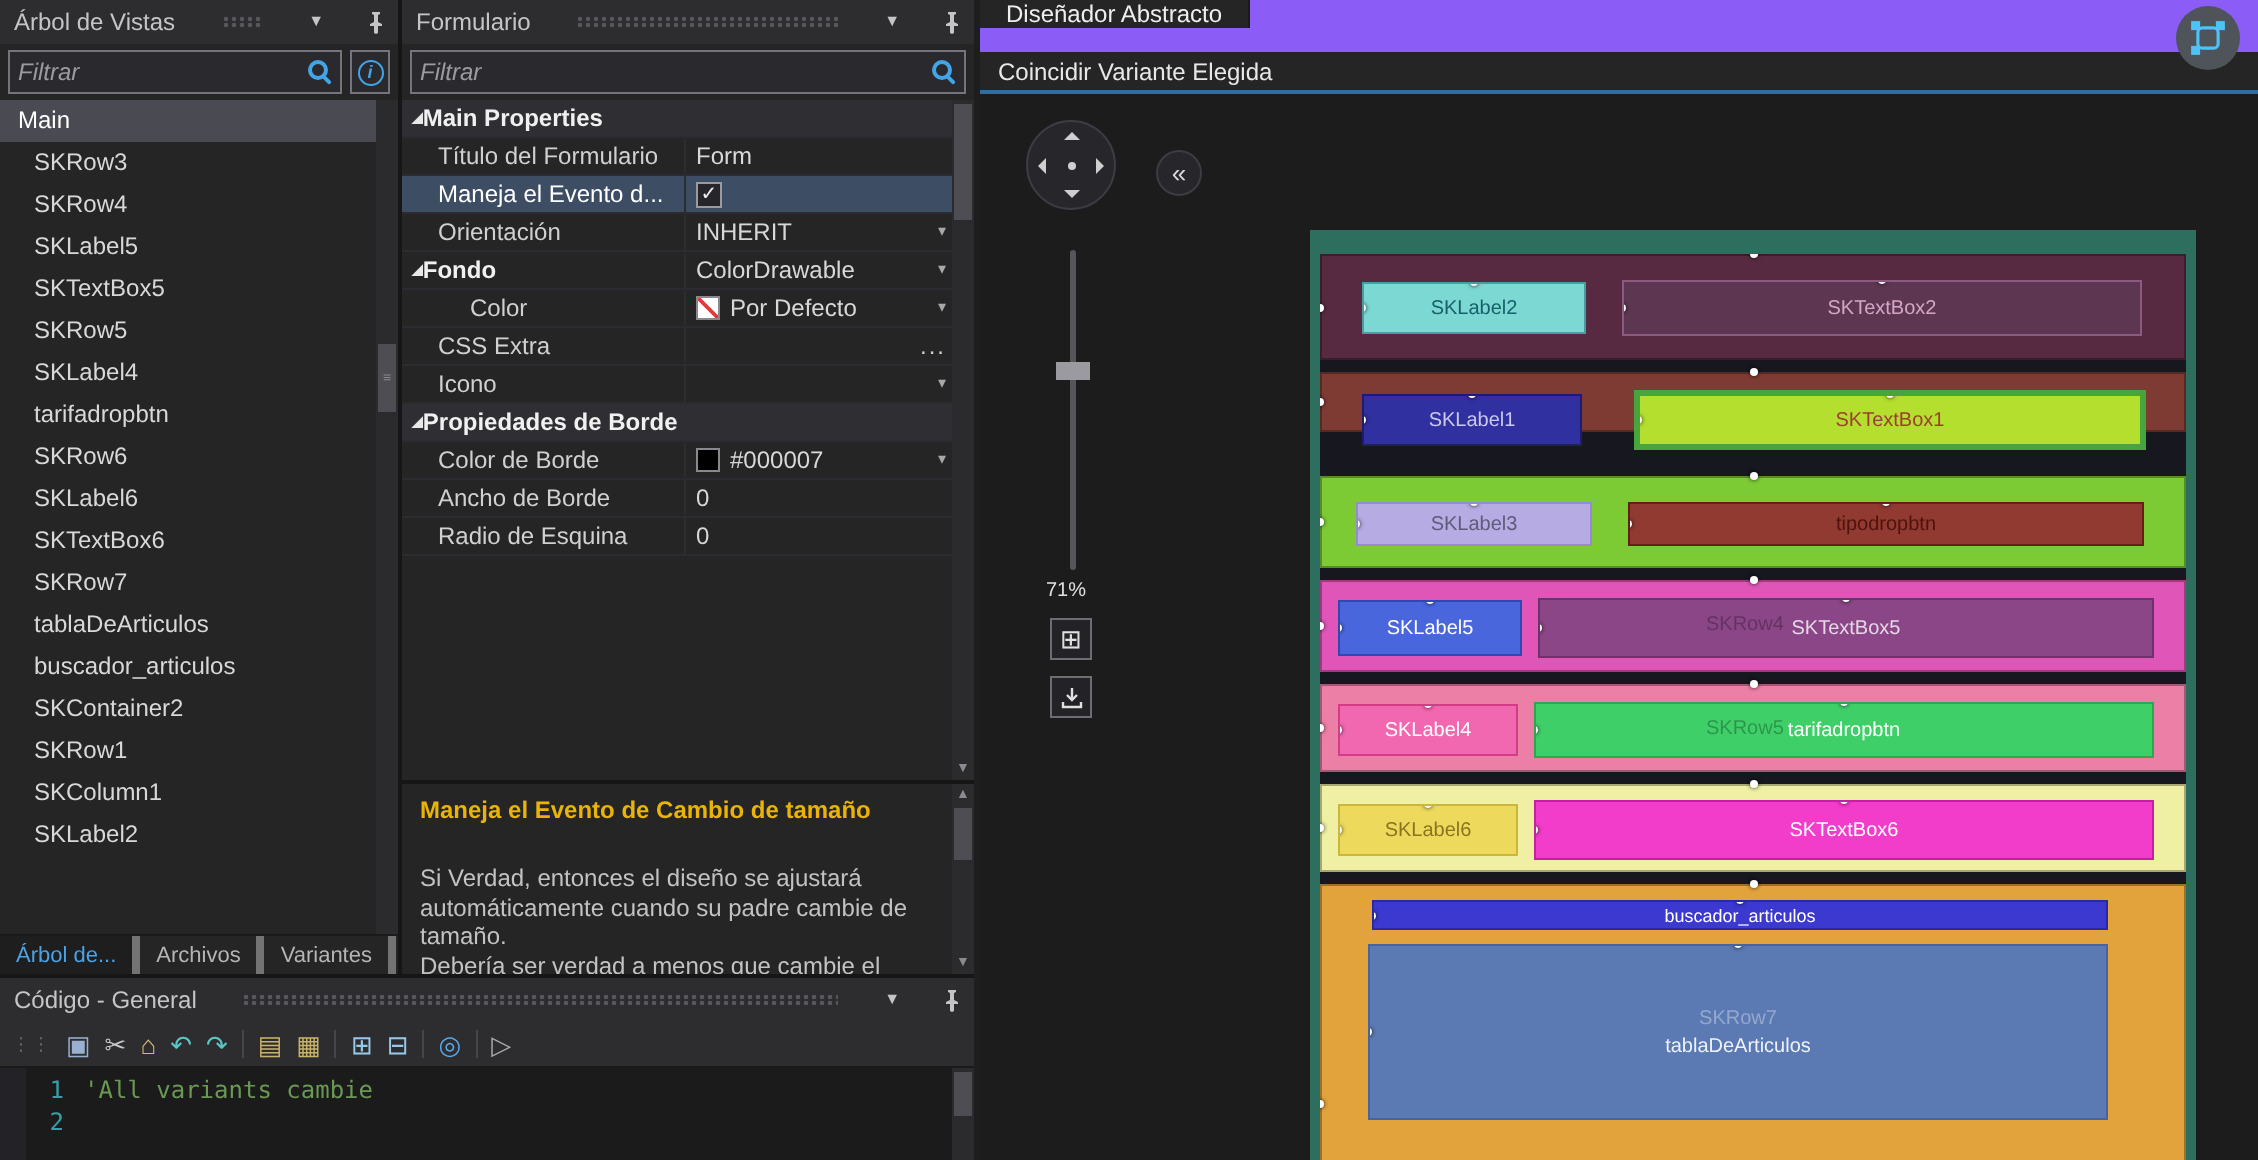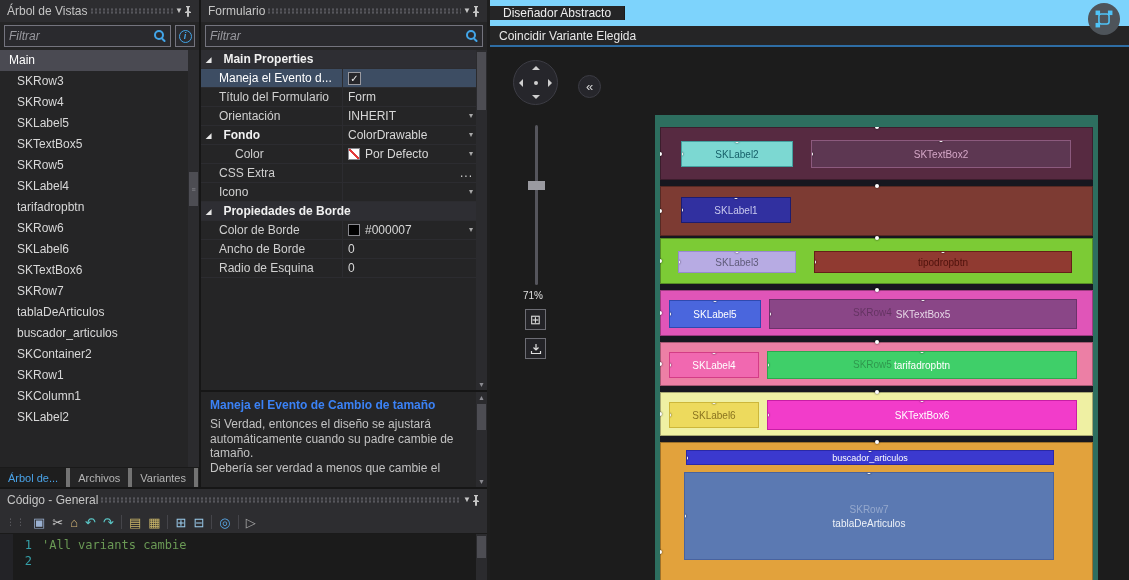--- a/index.html
+++ b/index.html
@@ -2,21 +2,21 @@
 <html><head>
 <meta charset="utf-8">
 <style>
   *{margin:0;padding:0;box-sizing:border-box}
   html,body{background:#141414}
   .app{position:relative;width:1129px;height:580px;background:#1e1e1e;overflow:hidden;display:flex;
        font-family:"Liberation Sans",sans-serif;font-size:12px;color:#ccc}
 
   
   .panel{background:#252526;display:flex;flex-direction:column;overflow:hidden}
-  .phHeader{height:22px;background:#2d2d30;display:flex;align-items:center;gap:0;padding:0 6px 0 7px;color:#c5c5c5;flex:none}
+  .phHeader{height:22px;background:#2d2d30;display:flex;align-items:center;gap:21px;padding:0 6px 0 7px;color:#c5c5c5;flex:none}
   .phTitle{white-space:nowrap}
   .phDots{flex:1;height:6px;margin:0 2px;background-image:radial-gradient(circle,#56565c 1px,transparent 1.3px);background-size:4px 3px}
   .phChev{font-size:8px;color:#c5c5c5;cursor:pointer;line-height:1}
   .pin{display:flex;cursor:pointer}
 
   .filterRow{display:flex;gap:4px;padding:3px 4px;flex:none}
   .filterBox{flex:1;display:flex;align-items:center;border:1px solid #74747e;background:#2a2a2e;height:22px;padding:0 4px;min-width:0}
   .filterBox input{flex:1;background:transparent;border:none;outline:none;color:#ddd;font-style:italic;font-size:12px;font-family:inherit;min-width:0}
   .filterBox input::placeholder{color:#9a9aa0;font-style:italic}
   .mag{position:relative;width:14px;height:14px;flex:none;cursor:pointer}
@@ -40,51 +40,51 @@
   .vscroll{position:absolute;top:0;right:0;bottom:0;width:11px;background:#2b2b2e}
   .vthumb{position:absolute;left:1px;width:9px;background:#4d4d53;display:grid;place-items:center;color:#8a8a90;font-size:7px;cursor:pointer}
   .sarrow{position:absolute;left:0;width:11px;height:11px;display:grid;place-items:center;font-size:7px;color:#8a8a90;cursor:pointer}
   .treeTabs{height:20px;display:flex;align-items:stretch;background:#252526;border-top:1px solid #1a1a1a;flex:none}
   .ttab{padding:0 8px;display:flex;align-items:center;font-size:11px;color:#b5b5b5;border-right:4px solid #737373;cursor:pointer;white-space:nowrap}
   .ttab.active{color:#4aa3e8;background:#1e1e1e}
 
   
   .pgrid{flex:1;position:relative;overflow:hidden}
   .prow{height:19px;display:flex;align-items:stretch;border-bottom:1px solid #2c2c30}
-  .plabel{width:142px;flex:none;padding-left:18px;color:#d0d0d0;white-space:nowrap;overflow:hidden;display:flex;align-items:center;gap:12px;border-right:1px solid #2c2c30}
+  .plabel{width:142px;flex:none;padding-left:18px;color:#d0d0d0;white-space:nowrap;overflow:hidden;display:flex;align-items:center;gap:0;border-right:1px solid #2c2c30}
   .plabel.haskid{padding-left:5px;font-weight:bold;color:#f0f0f0}
   .plabel.indent{padding-left:34px}
   .pvalue{flex:1;display:flex;align-items:center;gap:5px;padding:0 14px 0 5px;color:#d8d8d8;white-space:nowrap;overflow:hidden}
   .prow.group{background:#2e2e33}
   .prow.group .plabel{width:auto;border-right:none;font-weight:bold;color:#f0f0f0;padding-left:5px}
   .prow.selected{background:#3d4d63}
   .prow.selected .plabel{color:#fff}
   .expander{font-size:7px;color:#e8e8e8;line-height:1}
   .chev{margin-left:auto;font-size:8px;color:#a8a8a8;cursor:pointer;line-height:1}
   .checkbox{width:13px;height:13px;border:1px solid #9a9aa0;background:#26262a;color:#eee;font-size:10px;line-height:11px;text-align:center;cursor:pointer}
   .swatch{width:12px;height:12px;border:1px solid #88888e;flex:none;cursor:pointer}
   .swatch.none{background:linear-gradient(to top right,#fff 42%,#e23b3b 45%,#e23b3b 55%,#fff 58%)}
   .ellipsisBtn{margin-left:auto;color:#d0d0d0;letter-spacing:1px;cursor:pointer}
   .pdesc{flex:none;height:97px;border-top:2px solid #161616;position:relative;padding:6px 18px 4px 9px;overflow:hidden;background:#252526}
-  .pdesc h4{font-size:12px;color:#3b82f6;margin-bottom:5px;font-weight:bold}
+  .pdesc h4{font-size:12px;color:#eab308;margin-bottom:20px;font-weight:bold}
   .pdesc p{color:#c2c2c2;line-height:1.22}
 
   
   .ctoolbar{height:23px;background:#2d2d30;display:flex;align-items:center;gap:7px;padding:0 6px;flex:none;border-bottom:1px solid #1a1a1a}
   .tgrip{color:#6a6a70;font-size:9px;letter-spacing:1px}
   .ticon{font-size:13px;line-height:1;cursor:pointer}
   .tsep{width:1px;height:14px;background:#45454a}
   .ceditor{flex:1;position:relative;background:#1b1b1b;font-family:"DejaVu Sans Mono",monospace;font-size:12px;overflow:hidden;padding-top:3px}
   .cmargin{position:absolute;left:0;top:0;bottom:0;width:13px;background:#232327}
   .cline{display:flex;height:16px;line-height:16px}
   .cnum{width:42px;flex:none;text-align:right;padding-right:10px;color:#35a0a8}
   .ctext{color:#6a9955;white-space:pre}
 
   
-  .dtabs{height:26px;background:#7dd3fc;display:flex;align-items:center}
+  .dtabs{height:26px;background:#8b5cf6;display:flex;align-items:flex-start}
   .dtab{background:#252526;color:#eee;display:flex;align-items:center;padding:0 13px;border-right:1px solid #1a1a1a;cursor:pointer}
   .variantBar{height:19px;background:#252526;display:flex;align-items:center;padding-left:9px;color:#e8e8e8;cursor:pointer}
   .blueLine{height:2px;background:#2e6da4}
   .dcontent{position:absolute;top:47px;left:0;right:0;bottom:0;background:#1c1c1c}
   .focusBtn{position:absolute;top:3px;right:9px;width:32px;height:32px;border-radius:50%;background:#4e545a;display:grid;place-items:center;cursor:pointer;z-index:6}
   .dpad{position:absolute;left:23px;top:13px;width:45px;height:45px;border-radius:50%;background:#26262b;border:1px solid #3c3c44;cursor:pointer}
   .dpad .dot{position:absolute;left:50%;top:50%;width:4px;height:4px;margin:-2px 0 0 -2px;background:#cfcfcf;border-radius:50%}
   .tri{position:absolute;width:0;height:0;border:4px solid transparent;cursor:pointer}
   .tri.up{left:50%;top:5px;margin-left:-4px;border-top-width:0;border-bottom-color:#cfcfcf}
   .tri.down{left:50%;bottom:5px;margin-left:-4px;border-bottom-width:0;border-top-color:#cfcfcf}
@@ -180,31 +180,31 @@
             <span class="mag"></span>
           </div>
         </div>
         <div class="pgrid">
           <div class="prow group">
             <div class="plabel">
               <span class="expander">◢</span>
               <span>Main Properties</span>
             </div>
           </div>
+          <div class="prow">
+            <div class="plabel">Título del Formulario</div>
+            <div class="pvalue">
+                <span>Form</span>
+              </div>
+          </div>
           <div class="prow selected">
             <div class="plabel">Maneja el Evento d...</div>
             <div class="pvalue">
               <span class="checkbox">✓</span>
             </div>
-          </div>
-          <div class="prow">
-            <div class="plabel">Título del Formulario</div>
-            <div class="pvalue">
-                <span>Form</span>
-              </div>
           </div>
           <div class="prow">
             <div class="plabel">Orientación</div>
             <div class="pvalue">
               <span>INHERIT</span>
               <span class="chev">▾</span>
             </div>
           </div>
           <div class="prow">
             <div class="plabel haskid">
@@ -368,23 +368,26 @@
 
         <div class="drow" style="top: 0px; height: 53px; background-color: rgb(87, 42, 65);">
           <div class="dbox" style="left: 20px; top: 13px; width: 112px; height: 26px; background-color: rgb(124, 216, 210); color: rgb(23, 96, 106); border-color: rgb(68, 160, 160);">
             <span>SKLabel2</span>
           </div>
           <div class="dbox" style="left: 150px; top: 12px; width: 260px; height: 28px; background-color: rgb(93, 55, 82); color: rgb(212, 166, 198); border-color: rgb(140, 90, 126);">
             <span>SKTextBox2</span>
           </div>
         </div>
 
-        <div class="drow" style="top: 59px; height: 50px; background-color: rgb(125, 59, 51);">
+        <div class="drow" style="top: 59px; height: 30px; background-color: rgb(125, 59, 51);">
           <div class="dbox" style="left: 20px; top: 10px; width: 110px; height: 26px; background-color: rgb(49, 48, 160); color: rgb(201, 201, 238); border-color: rgb(29, 28, 112);">
             <span>SKLabel1</span>
+          </div>
+          <div class="dbox" style="left: 156px; top: 8px; width: 256px; height: 30px; border-width: 3px; background-color: rgb(181, 223, 46); color: rgb(156, 64, 48); border-color: rgb(72, 164, 60);">
+            <span>SKTextBox1</span>
           </div>
         </div>
 
         <div class="drow" style="top: 111px; height: 46px; background-color: rgb(124, 203, 53);">
           <div class="dbox" style="left: 17px; top: 12px; width: 118px; height: 22px; background-color: rgb(183, 171, 227); color: rgb(95, 91, 122); border-color: rgb(151, 138, 208);">
             <span>SKLabel3</span>
           </div>
           <div class="dbox" style="left: 153px; top: 12px; width: 258px; height: 22px; background-color: rgb(144, 58, 49); color: rgb(79, 18, 12); border-color: rgb(101, 31, 24);">
             <span>tipodropbtn</span>
           </div>

